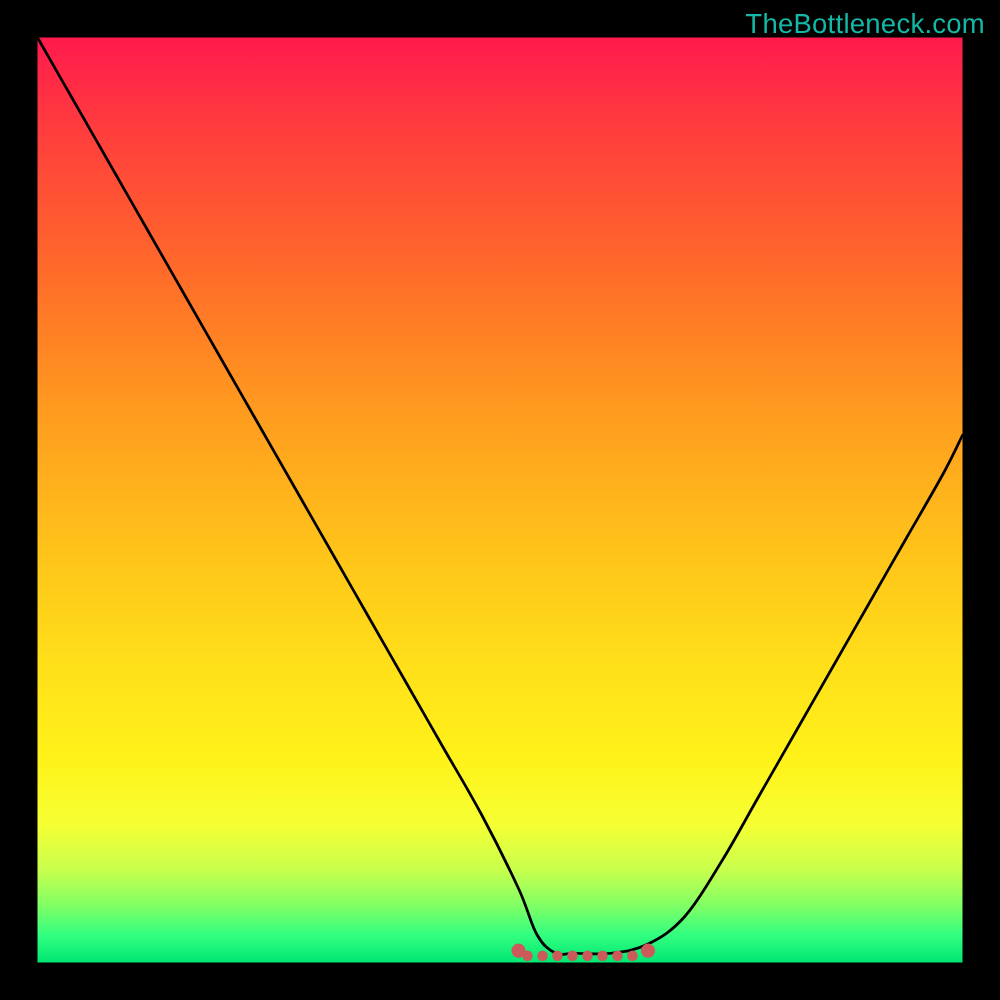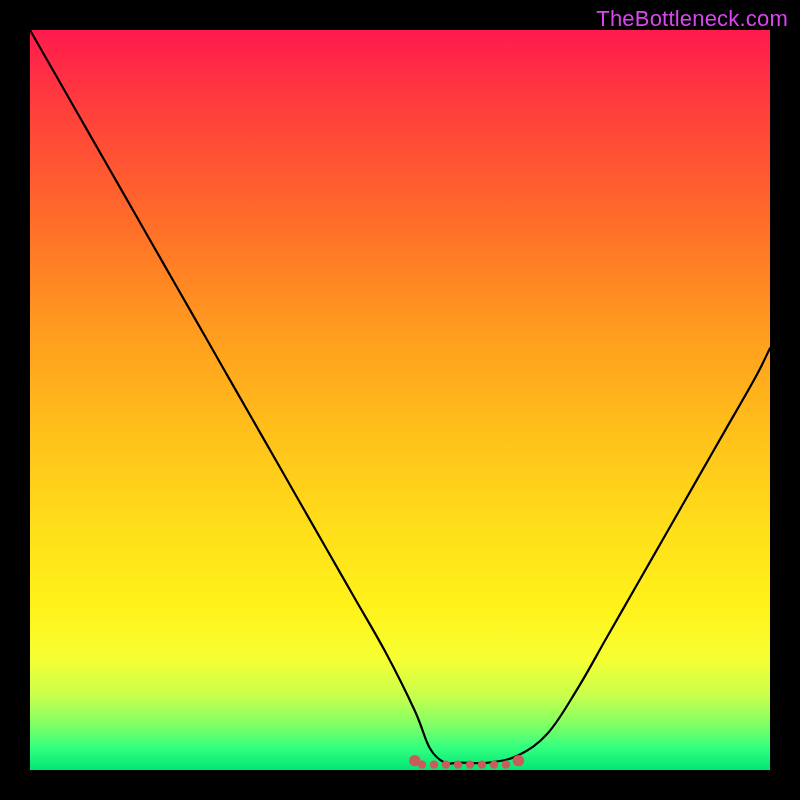--- a/index.html
+++ b/index.html
@@ -45,21 +45,21 @@
     left: 0;
     top: 0;
     width: 740px;
     height: 740px;
     overflow: visible;
   }
   .attribution {
     position: absolute;
     top: 6px;
     right: 12px;
-    color: #d946ef;
+    color: #14b8a6;
     font-size: 22px;
     font-weight: 400;
     letter-spacing: 0.2px;
   }
 </style>
 </head>
 <body>
 
 <div class="frame">
   <div class="plot-area">

